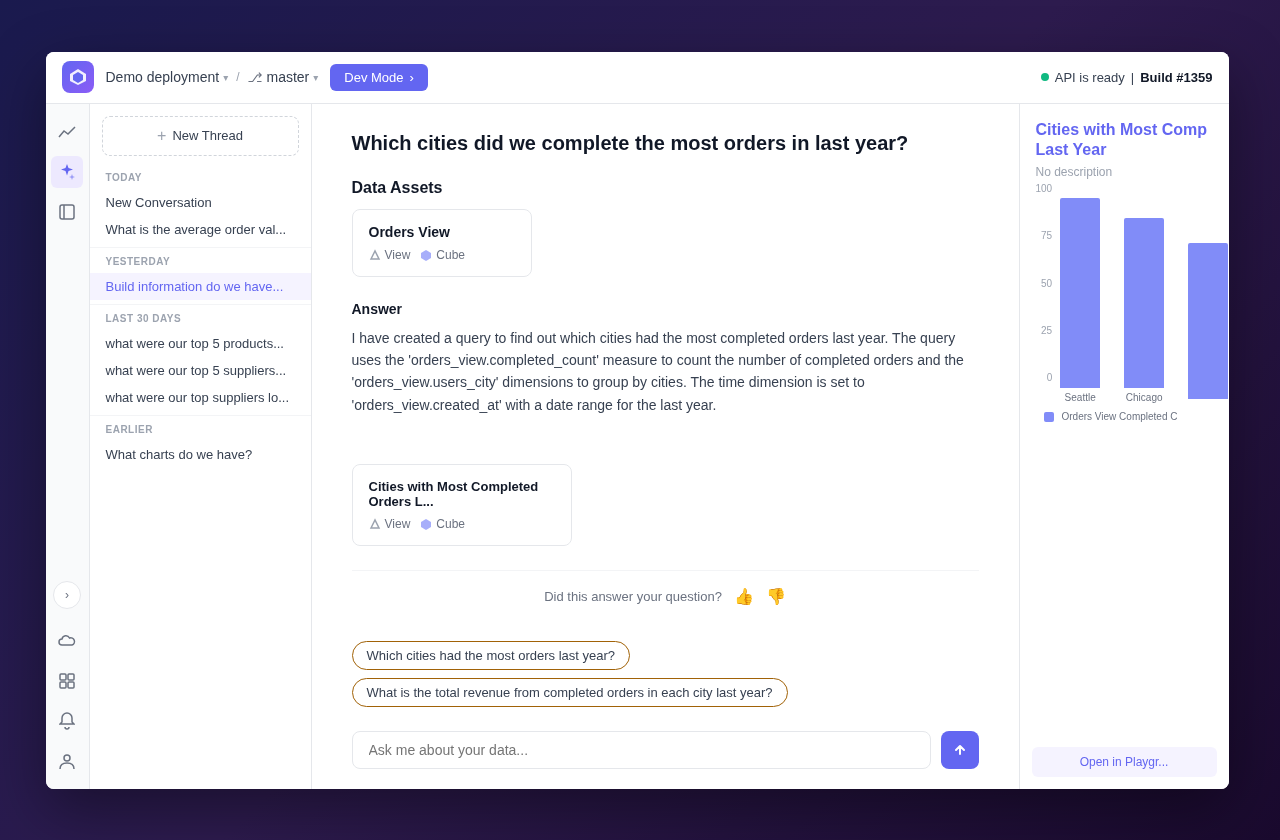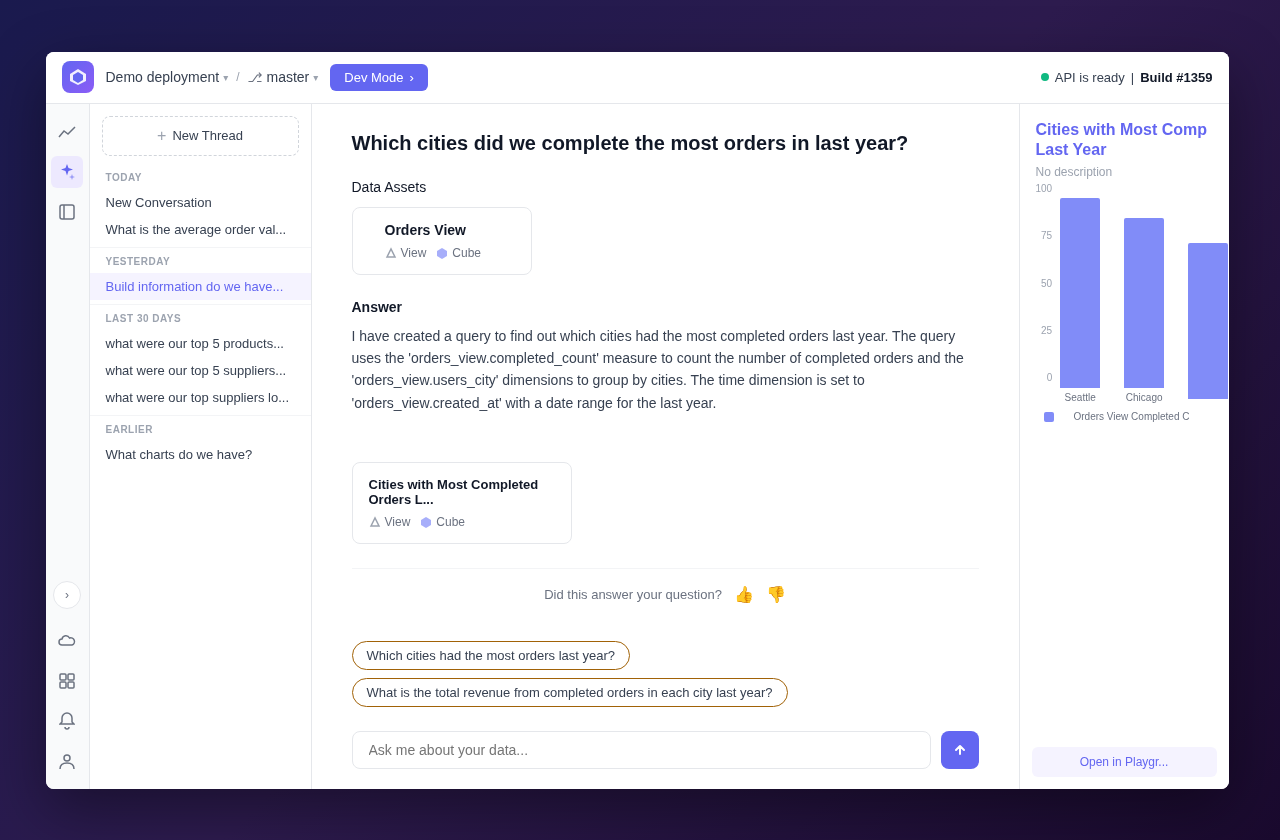--- a/index.html
+++ b/index.html
@@ -199,29 +199,29 @@
       overflow-y: auto;
       padding: 28px 40px 16px;
     }
     .question {
       font-size: 20px;
       font-weight: 600;
       color: #111827;
       margin-bottom: 24px;
     }
     .section-title {
-      font-size: 14px;
-      font-weight: 400;
+      font-size: 16px;
+      font-weight: 700;
       color: #111827;
       margin-bottom: 12px;
     }
     .data-asset-card {
       border: 1px solid #e5e7eb;
       border-radius: 8px;
-      padding: 14px 32px;
+      padding: 14px 16px;
       display: inline-block;
       margin-bottom: 24px;
       min-width: 180px;
     }
     .data-asset-name {
       font-size: 14px;
       font-weight: 600;
       color: #111827;
       margin-bottom: 8px;
     }
@@ -376,21 +376,21 @@
       justify-content: space-between;
       height: 200px;
       padding: 0 4px;
       font-size: 10px;
       color: #9ca3af;
       text-align: right;
     }
     .legend {
       display: flex;
       align-items: center;
-      gap: 20px;
+      gap: 8px;
       padding: 8px 16px;
       font-size: 10px;
       color: #6b7280;
     }
     .legend-dot {
       width: 10px;
       height: 10px;
       background: #818cf8;
       border-radius: 2px;
     }

